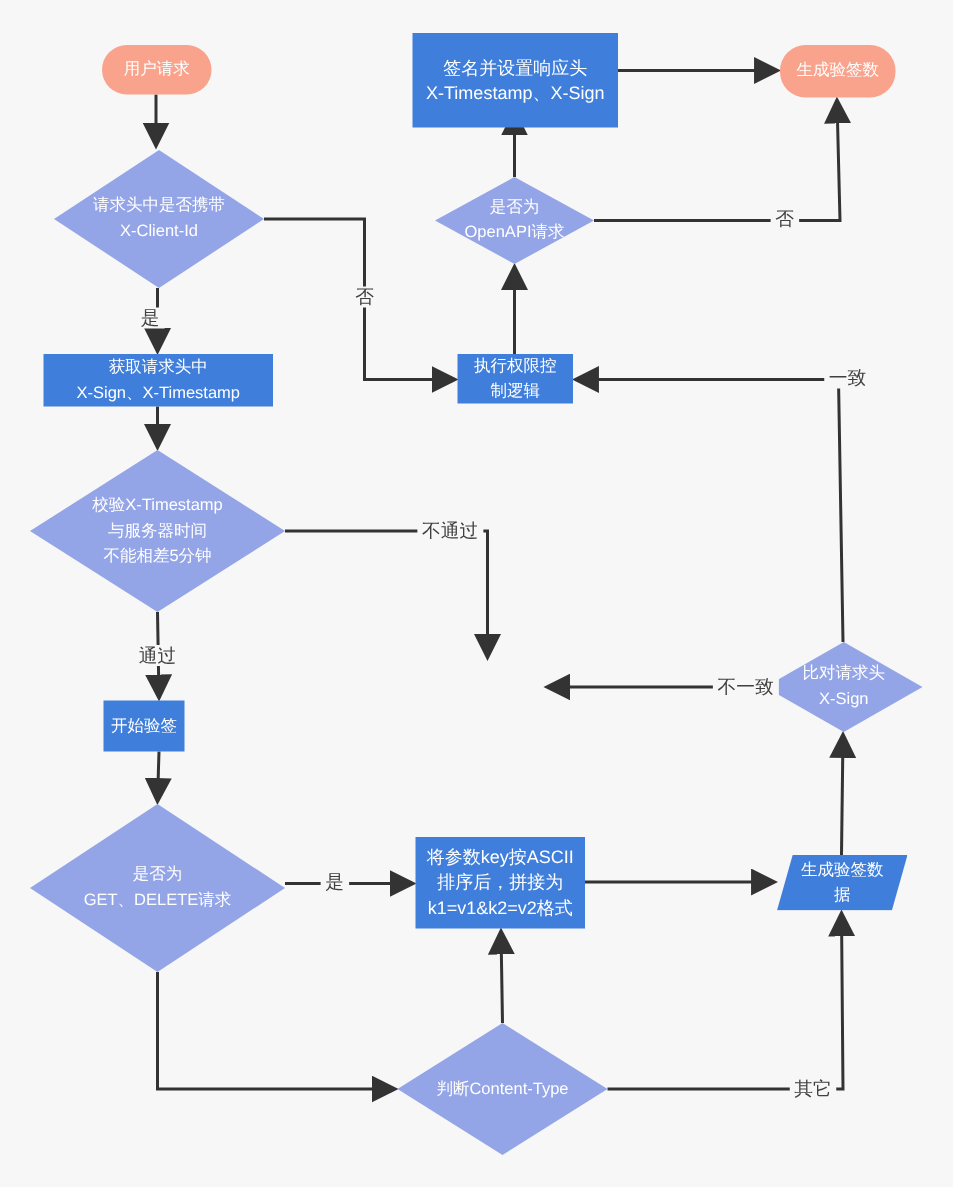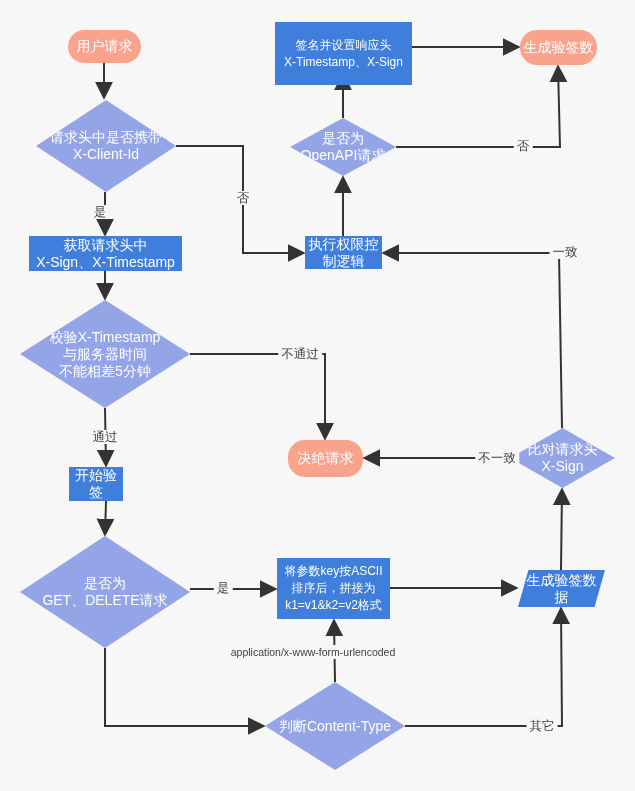--- a/index.html
+++ b/index.html
@@ -7,21 +7,21 @@
     --line:#333333; --nodetext:#FFFFFF; --labeltext:#404040;
   }
   html,body{margin:0;padding:0;background:var(--bg);}
   #canvas{
     position:relative;width:635px;height:791px;background:var(--bg);
     font-family:"Liberation Sans","DejaVu Sans",sans-serif;overflow:hidden;
   }
   #wires{position:absolute;left:0;top:0;width:635px;height:791px;}
   .node{
     position:absolute;display:flex;align-items:center;justify-content:center;
-    text-align:center;color:var(--nodetext);font-size:14px;line-height:17px;
+    text-align:center;color:var(--nodetext);font-size:11px;line-height:17px;
     white-space:pre-line;box-sizing:border-box;
   }
   .process{background:var(--process);}
   .decision{background:var(--decision);clip-path:polygon(50% 0,100% 50%,50% 100%,0 50%);}
   .terminator{background:var(--terminator);border-radius:17px;}
   .data-shape{background:var(--process);clip-path:polygon(12% 0,100% 0,88% 100%,0 100%);}
   .edge-label{
     position:absolute;transform:translate(-50%,-50%);background:var(--bg);
     color:var(--labeltext);font-size:12.5px;line-height:14px;padding:0 3px;white-space:nowrap;
   }
@@ -120,23 +120,20 @@
     <span>判断Content-Type</span>
   </div>
   <div class="node data-shape n-gensign">
     <span>生成验签数
 据</span>
   </div>
   <div class="node decision n-comparesign">
     <span>比对请求头
 X-Sign</span>
   </div>
-  <div class="node terminator n-reject">
-    <span>决绝请求</span>
-  </div>
   <div class="node process n-execauth">
     <span>执行权限控
 制逻辑</span>
   </div>
   <div class="node decision n-openapi">
     <span>是否为
 OpenAPI请求</span>
   </div>
   <div class="node process n-signresp">
     <span>签名并设置响应头
@@ -144,19 +141,18 @@
   </div>
   <div class="node terminator n-respresult">
     <span>生成验签数</span>
   </div>
 
   <span class="edge-label l-yes1">是</span>
   <span class="edge-label l-no1">否</span>
   <span class="edge-label l-fail">不通过</span>
   <span class="edge-label l-pass">通过</span>
   <span class="edge-label l-yes2">是</span>
-  <span class="edge-label small l-form">application/x-www-form-urlencoded</span>
   <span class="edge-label l-other">其它</span>
   <span class="edge-label l-mismatch">不一致</span>
   <span class="edge-label l-match">一致</span>
   <span class="edge-label l-no2">否</span>
 
 </div>
 
 </body></html>

